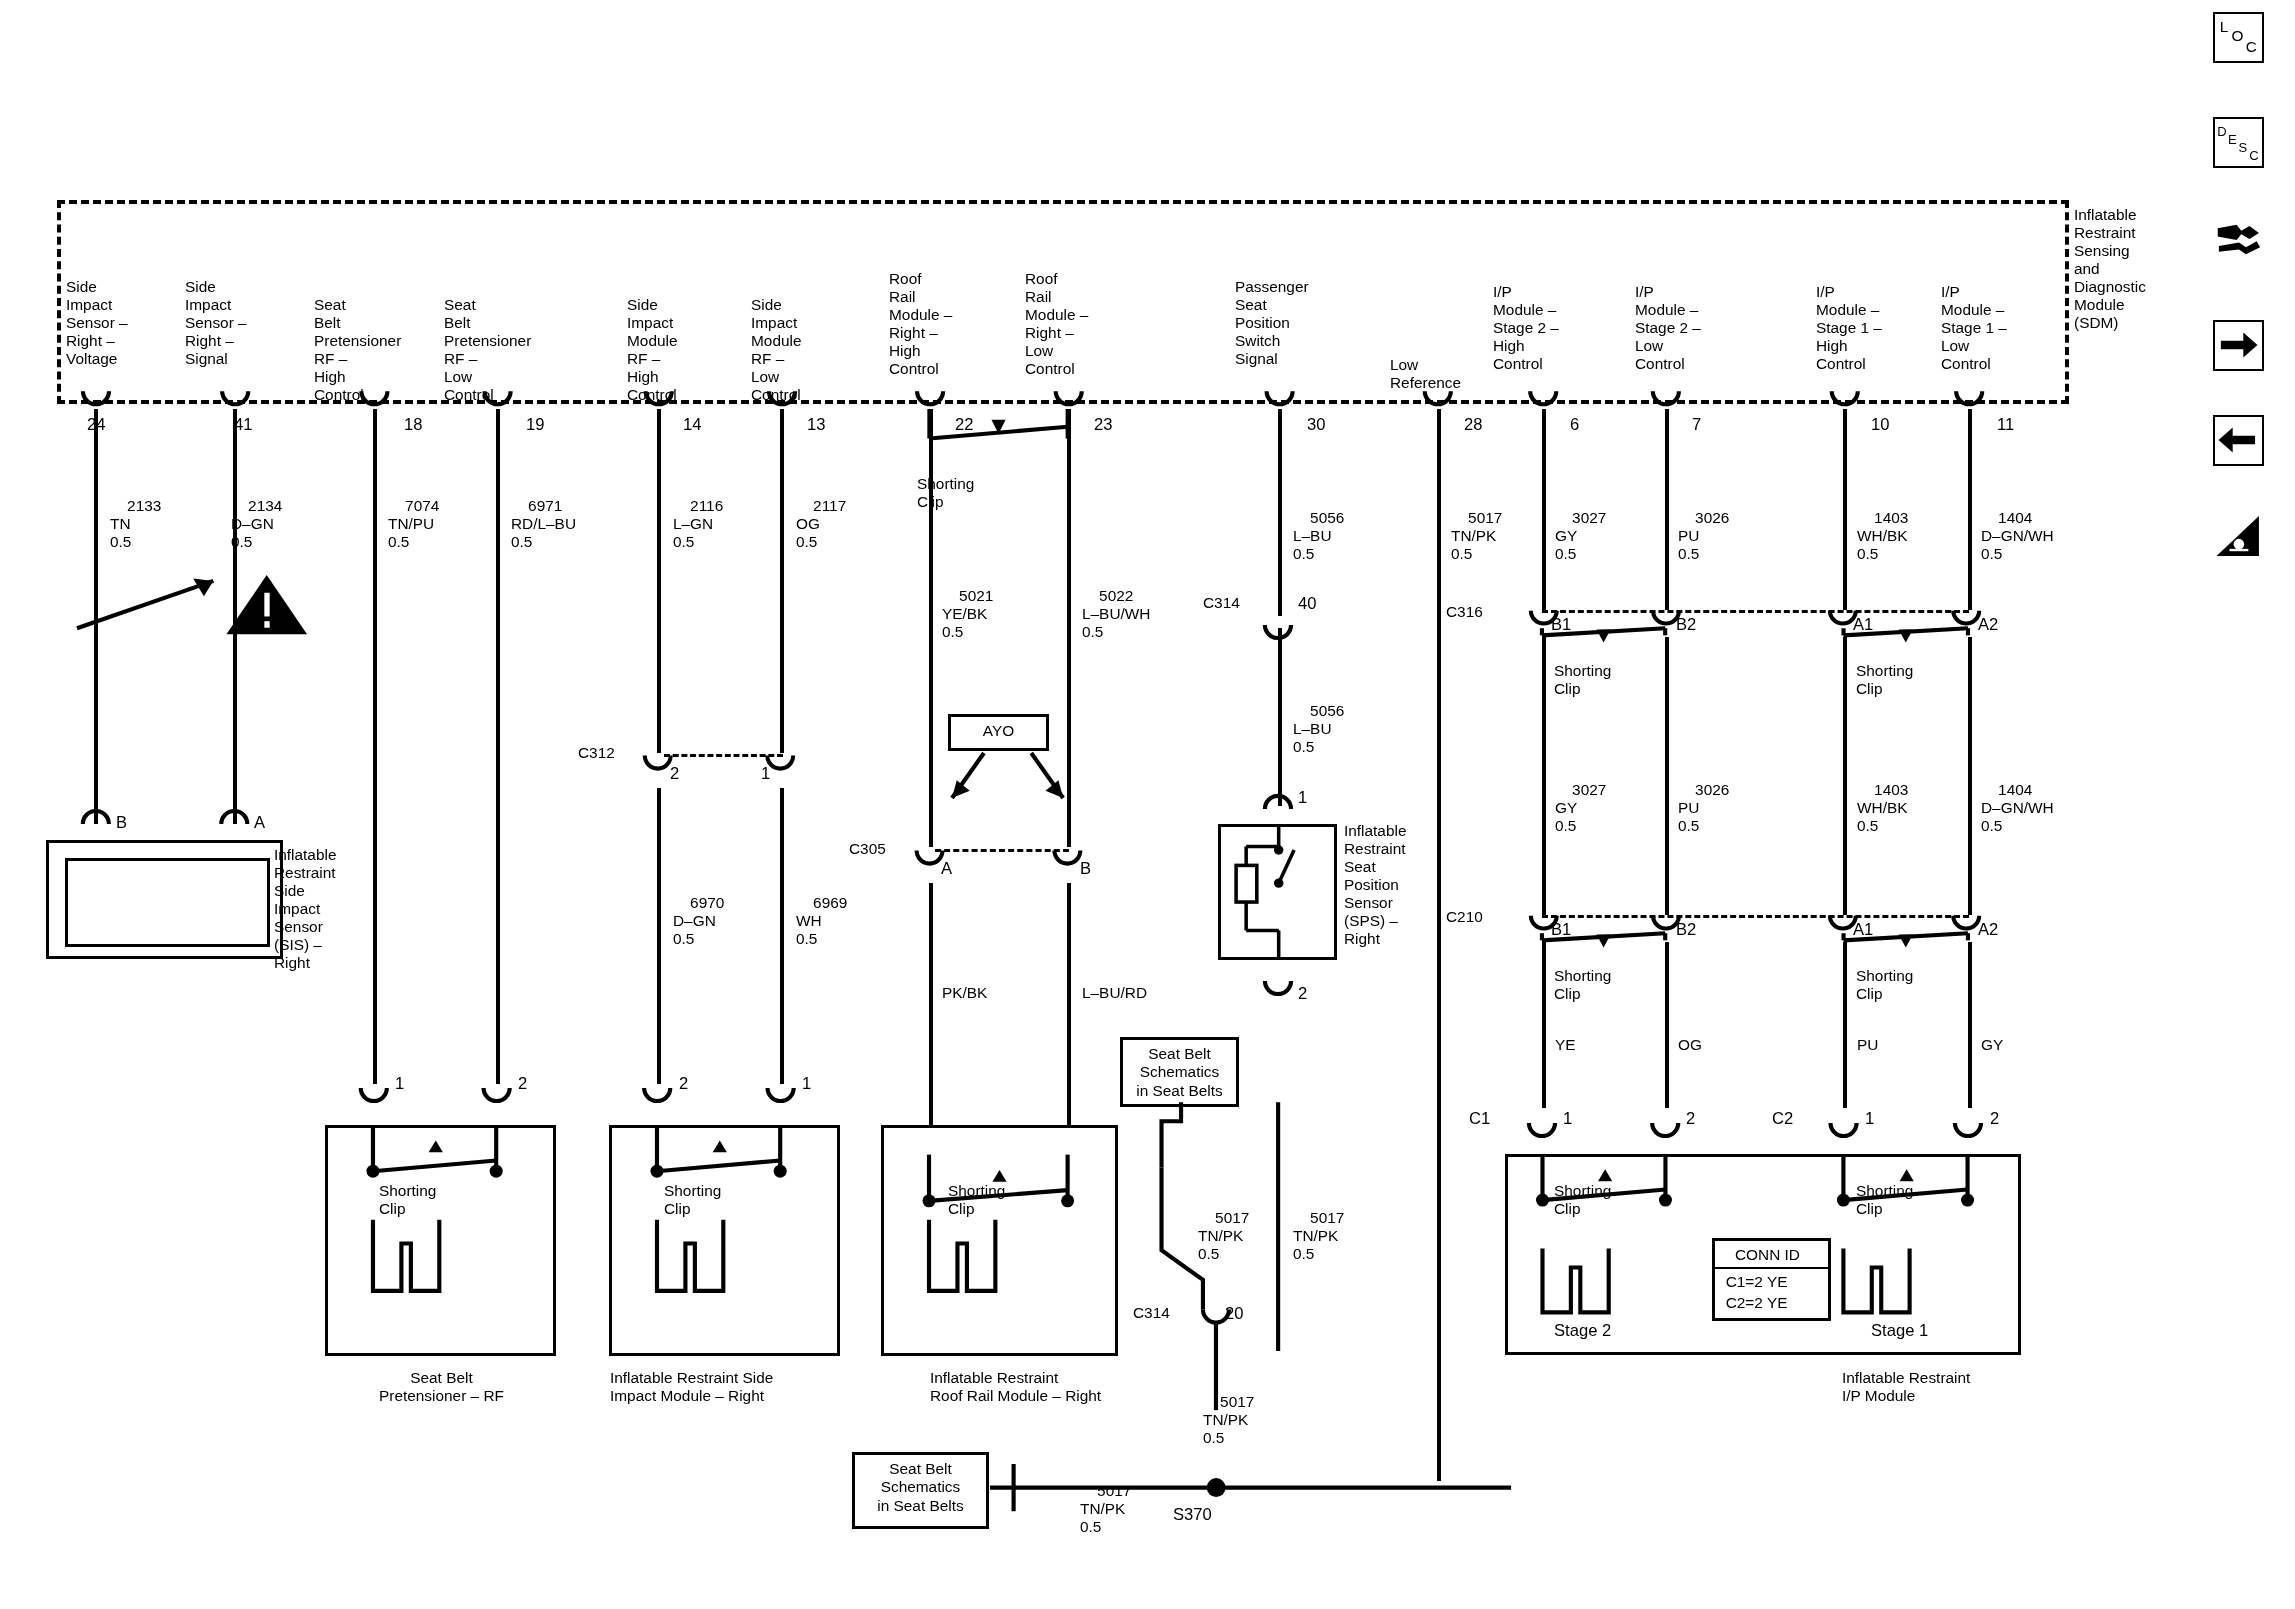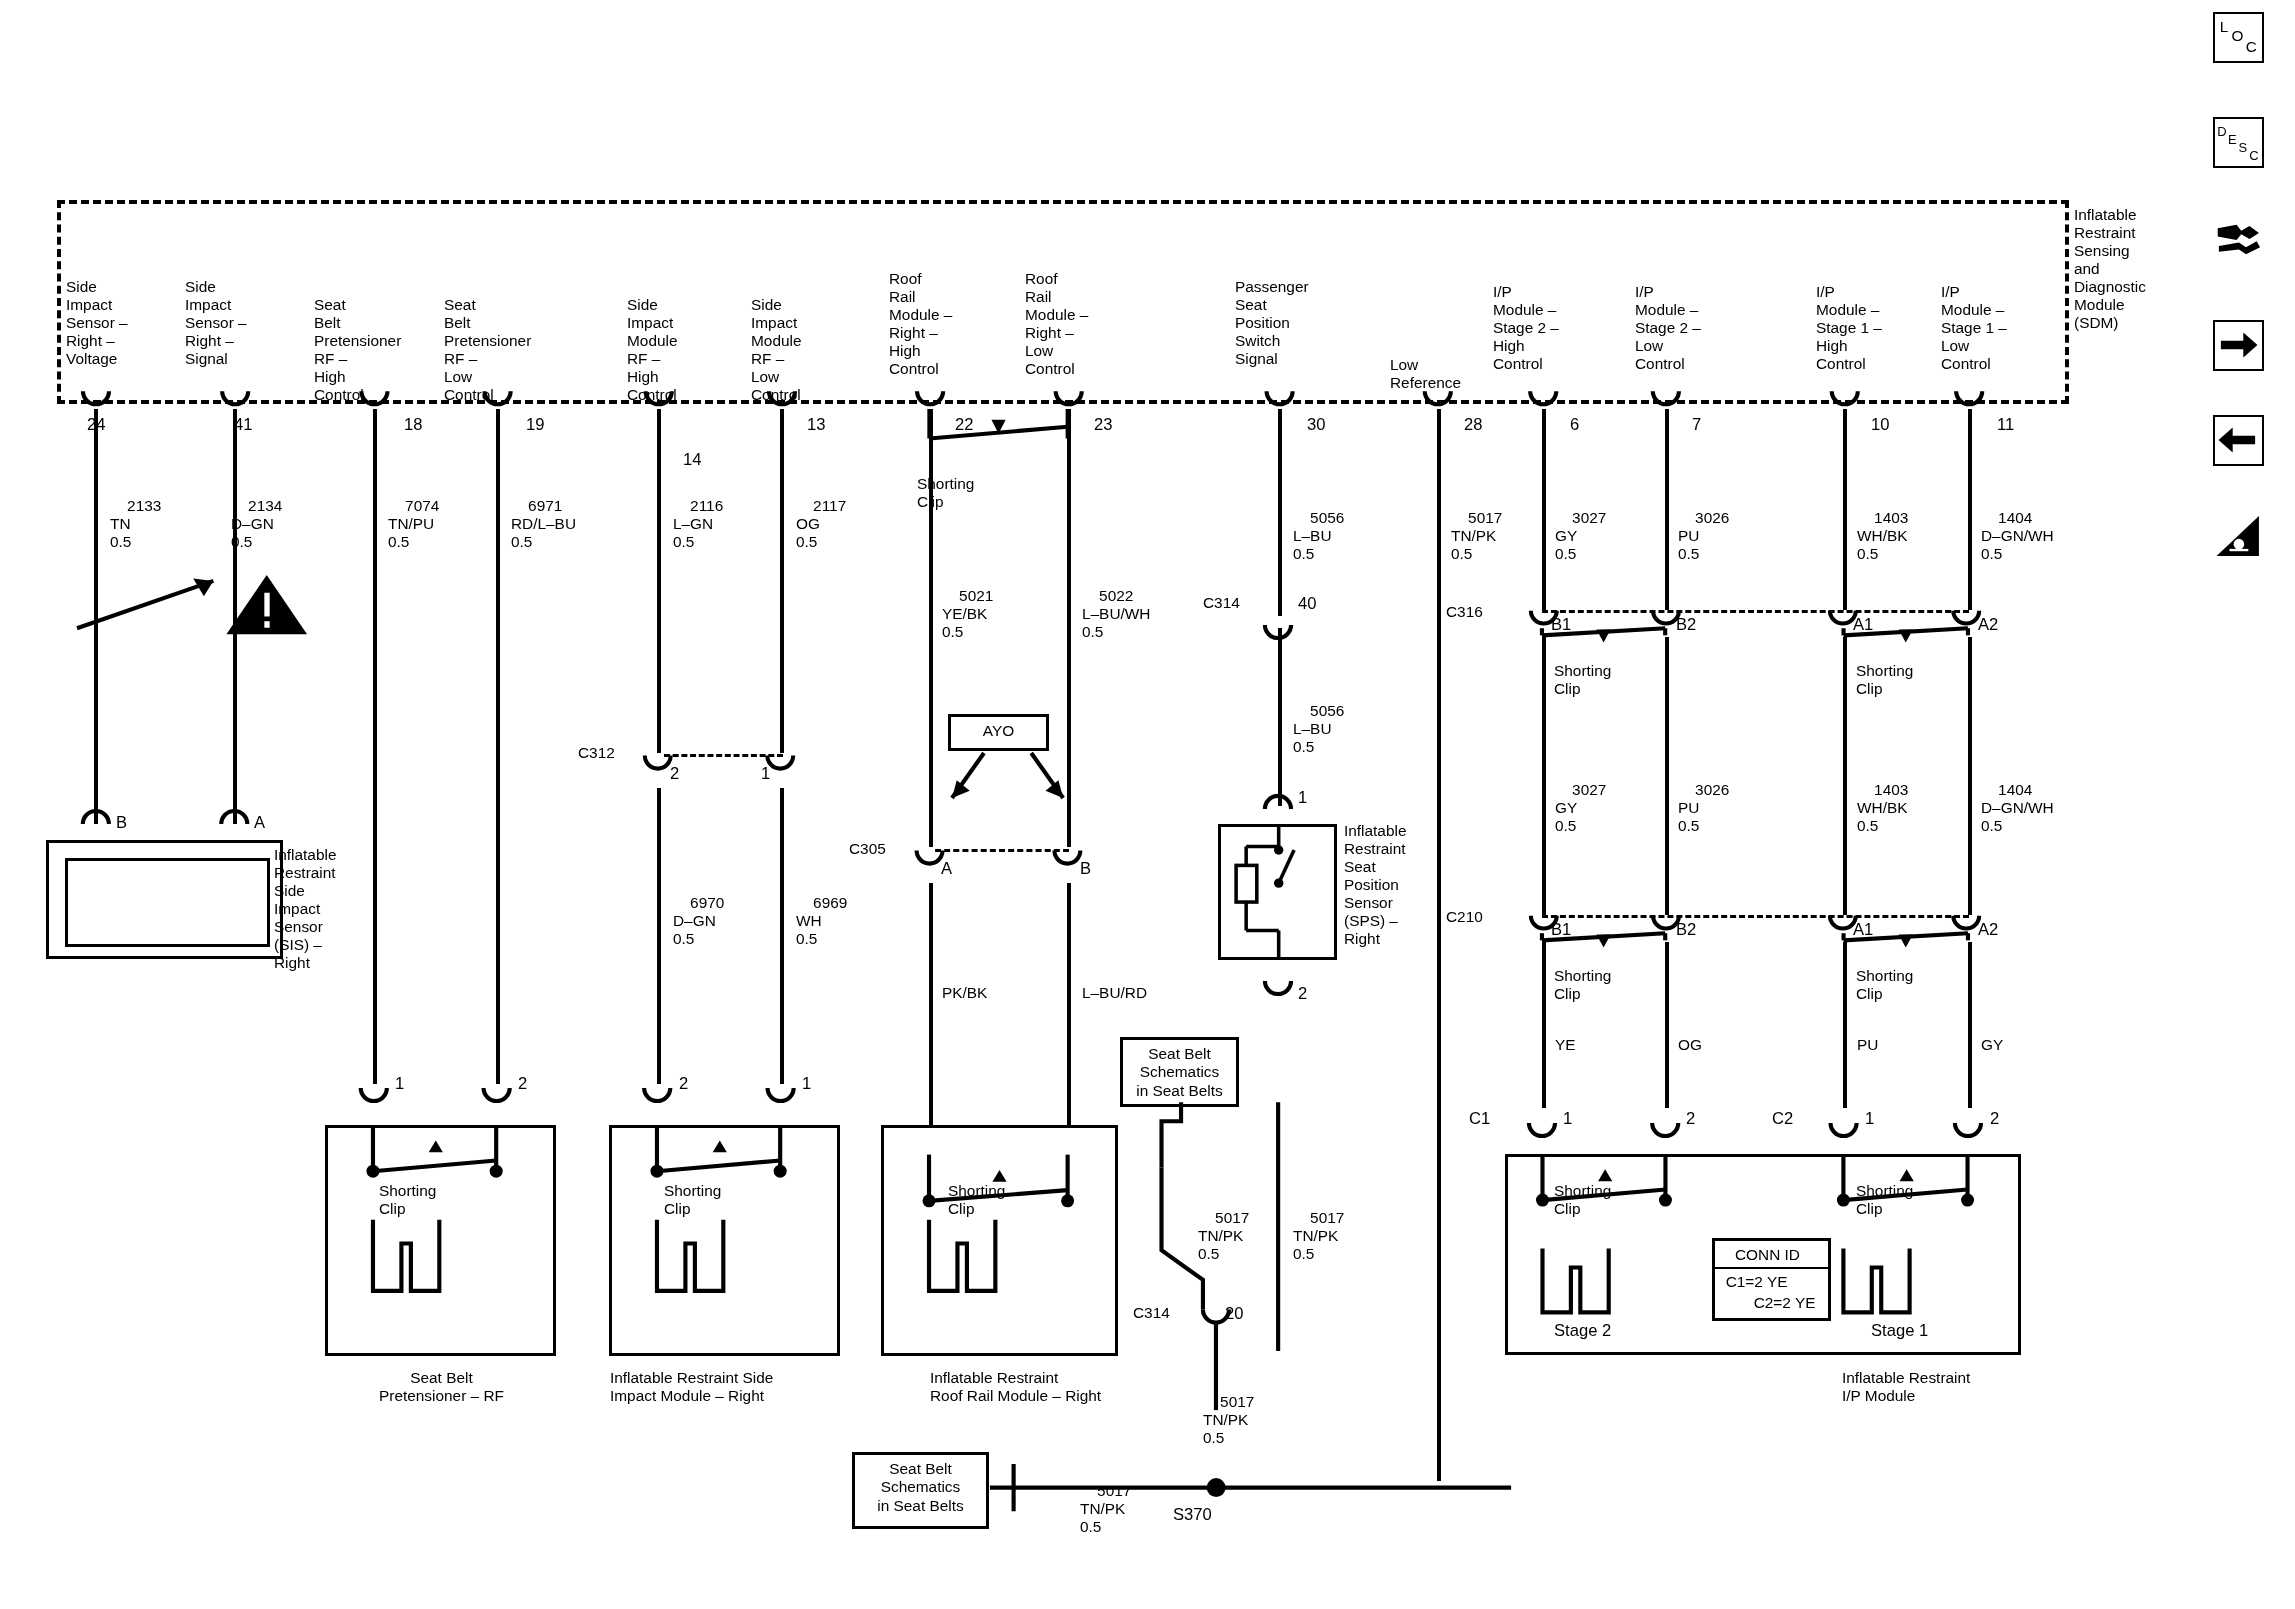--- a/index.html
+++ b/index.html
@@ -188,21 +188,21 @@
   <div class="txt" style="left:1941px;top:283px;">I/P
 Module –
 Stage 1 –
 Low
 Control</div>
 
   <div class="txt big" style="left:87px;top:415px;">24</div>
   <div class="txt big" style="left:234px;top:415px;">41</div>
   <div class="txt big" style="left:404px;top:415px;text-align:center;">18</div>
   <div class="txt big" style="left:526px;top:415px;">19</div>
-  <div class="txt big" style="left:683px;top:415px;margin-top:35px;">14</div>
+  <div class="txt big" style="left:683px;top:415px;">14</div>
   <div class="txt big" style="left:807px;top:415px;">13</div>
   <div class="txt big" style="left:955px;top:415px;">22</div>
   <div class="txt big" style="left:1094px;top:415px;">23</div>
   <div class="txt big" style="left:1307px;top:415px;">30</div>
   <div class="txt big" style="left:1464px;top:415px;">28</div>
   <div class="txt big" style="left:1570px;top:415px;">6</div>
   <div class="txt big" style="left:1692px;top:415px;">7</div>
   <div class="txt big" style="left:1871px;top:415px;">10</div>
   <div class="txt big" style="left:1997px;top:415px;">11</div>
 
@@ -643,21 +643,21 @@
 Clip</span></div>
   <div class="txt big" style="left:1554px;top:1321px;">Stage 2</div>
   <div class="txt big" style="left:1871px;top:1321px;">Stage 1</div>
   <div class="txt" style="left:1842px;top:1369px;">Inflatable Restraint
 I/P Module</div>
 
   <div class="conn-box" style="left:1712px;top:1238px;width:119px;height:83px;">
     <div class="txt" style="left:20px;top:4.7px;">CONN ID</div>
     <div class="hline" style="left:0px;top:26px;width:113px;height:2.4px;"></div>
     <div class="txt" style="left:10.7px;top:32px;">C1=2 YE</div>
-    <div class="txt" style="left:10.7px;top:53px;margin-left:28px;">C2=2 YE</div>
+    <div class="txt" style="left:10.7px;top:53px;">C2=2 YE</div>
   </div>
 
   <svg class="abs" style="left:1434px;top:1475px;width:71px;height:24px;" viewBox="0 0 120 40" width="71" height="24">
     <line x1="3" y1="12" x2="3" y2="12" stroke="#000" stroke-width="7"></line>
   </svg>
 
 </div>
 
 
 </body></html>

